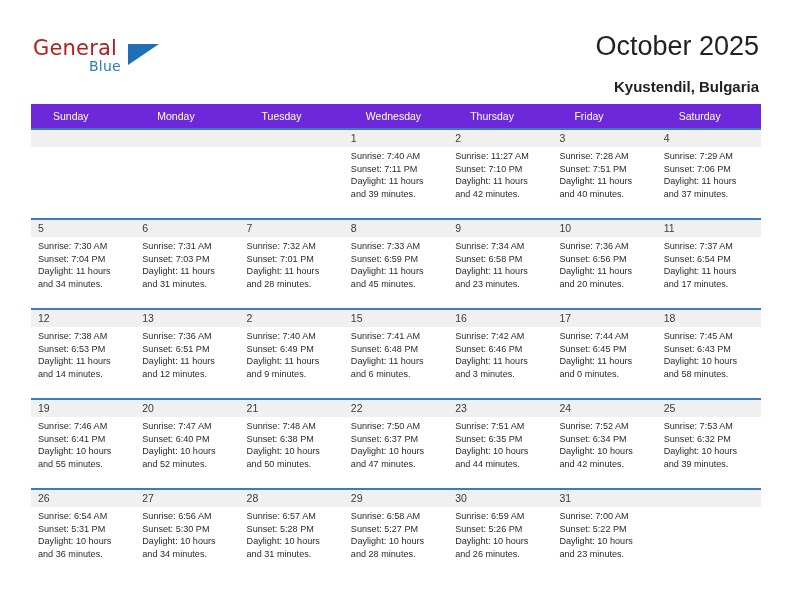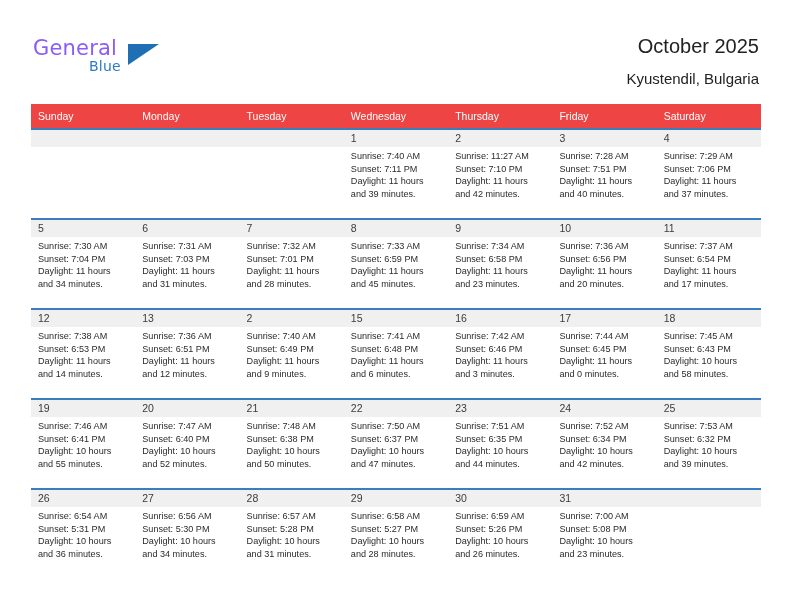--- a/index.html
+++ b/index.html
@@ -35,21 +35,21 @@
     top: 36px;
     width: 180px;
     height: 50px;
   }
   .logo-general {
     position: absolute;
     left: 0;
     top: 0;
     font-size: 21px;
     letter-spacing: 0.2px;
-    color: #8b5cf6;
+    color: #b91c1c;
     font-family: "DejaVu Sans", sans-serif;
     font-weight: 400;
   }
   .logo-blue {
     position: absolute;
     left: 56px;
     top: 22px;
     font-size: 14px;
     letter-spacing: 0.2px;
     color: #2b7cc4;
@@ -65,51 +65,51 @@
     border-left: 31px solid #1f6fb5;
     border-bottom: 21px solid transparent;
   }
   .title-block {
     position: absolute;
     right: 33px;
     top: 30px;
     text-align: right;
   }
   .month-title {
-    font-size: 20px;
+    font-size: 27px;
     font-weight: 400;
     color: #222222;
     line-height: 32px;
     white-space: nowrap;
   }
   .location-title {
     font-size: 15px;
-    font-weight: 400;
+    font-weight: 700;
     color: #222222;
     line-height: 22px;
-    margin-top: 6px;
+    margin-top: 14px;
     white-space: nowrap;
   }
 
   
   .calendar {
     position: absolute;
     left: 31px;
     top: 104px;
     width: 730px;
     border-collapse: collapse;
     table-layout: fixed;
   }
   .calendar th {
-    background: #ef4444;
+    background: #6d28d9;
     color: #ffffff;
     font-size: 10.5px;
     font-weight: 400;
     text-align: left;
-    padding: 6px 0 6px 7px;
+    padding: 6px 0 6px 22px;
     height: 12px;
     border: none;
   }
   .calendar td {
     vertical-align: top;
     padding: 0;
     border: none;
     width: 104.28px;
   }
   .cell {
@@ -600,21 +600,21 @@
               </div>
             </div>
           </td>
           <td>
             <div class="cell">
               <div class="daterow">
                 <span class="daynum">31</span>
               </div>
               <div class="info">
                 <div class="info-line">Sunrise: 7:00 AM</div>
-                <div class="info-line">Sunset: 5:08 PM</div>
+                <div class="info-line">Sunset: 5:22 PM</div>
                 <div class="info-line">Daylight: 10 hours</div>
                 <div class="info-line">and 23 minutes.</div>
               </div>
             </div>
           </td>
           <td>
             <div class="cell empty">
               <div class="daterow">
                 <span class="daynum"></span>
               </div>

